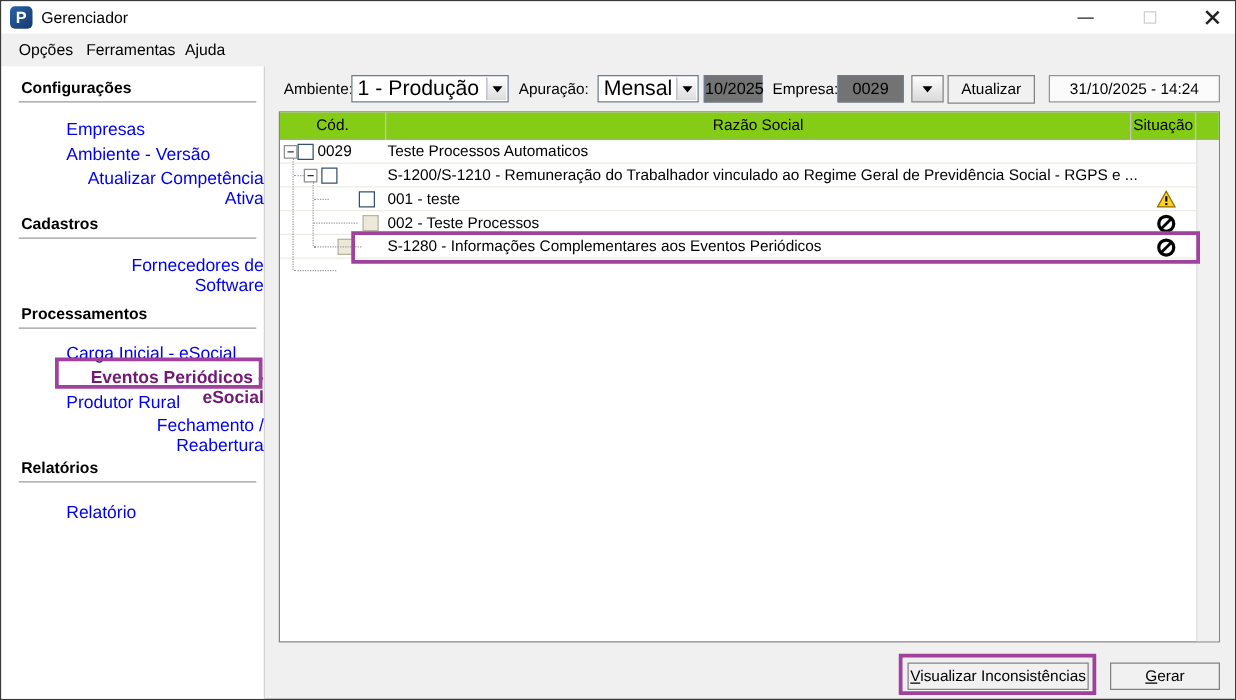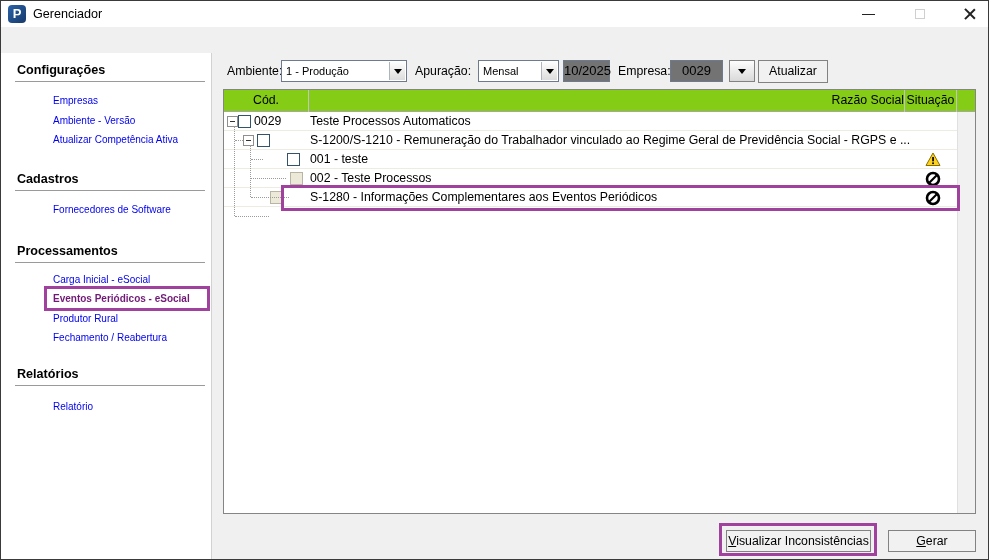--- a/index.html
+++ b/index.html
@@ -20,44 +20,44 @@
   .glyph-close::before { transform:rotate(45deg); } .glyph-close::after { transform:rotate(-45deg); }
 
   
   .menubar { position:absolute; left:0; top:26px; width:100%; height:26px; background:#f0f0f0; }
   .menu-item { position:absolute; top:0; line-height:26px; font-size:12.6px; padding:0 4px; }
 
   
   .sidebar { position:absolute; left:0; top:52px; width:211px; height:507px; background:#ffffff; border-right:1px solid #d2d2d2; }
   .side-h { position:absolute; left:16px; font-weight:bold; font-size:12.6px; }
   .side-rule { position:absolute; left:14px; width:190px; height:1px; background:#9a9a9a; }
-  .side-link { position:absolute; left:52px; color:#0000ee; font-size:10px; cursor:pointer; }
+  .side-link { position:absolute; left:52px; color:#0000ee; font-size:14px; cursor:pointer;text-align:right; }
   .side-link.active { color:#701a75; font-weight:bold; }
 
   
   .anno { position:absolute; border:3px solid #a0419d; pointer-events:none; z-index:40; }
 
   
   .tlabel { position:absolute; top:63px; font-size:12.3px; }
   .combo { position:absolute; top:59px; height:22px; background:#fff; border:1px solid #6d7b8d; }
-  .combo .val { position:absolute; left:4px; top:0; line-height:20px; font-size:11px; }
+  .combo .val { position:absolute; left:4px; top:0; line-height:20px; font-size:17px; }
   .combo .cbtn { position:absolute; right:1px; top:1px; bottom:1px; width:16px; background:linear-gradient(#fdfdfd,#dcdcdc); border-left:1px solid #aeb4bc; }
   .tri-dn { position:absolute; left:50%; top:50%; margin-left:-4px; margin-top:-2px; width:0; height:0; border-left:4px solid transparent; border-right:4px solid transparent; border-top:5px solid #000; }
   .tfield { position:absolute; top:59px; height:22px; background:#737373; border:1px solid #6d7b8d; text-align:center; line-height:20px; font-size:13px; }
   .pushbtn { position:absolute; background:#f1f1f1; border:1px solid #828282; text-align:center; font-size:12.3px; cursor:pointer; }
   .dropbtn { position:absolute; left:728px; top:59px; width:26px; height:22px; background:linear-gradient(#fdfdfd,#d9d9d9); border:1px solid #828282; }
   .datetime { position:absolute; left:838px; top:59px; width:137px; height:22px; background:#fbfbfb; border:1px solid #949494; text-align:center; line-height:20px; font-size:12.3px; }
   .accel { text-decoration:underline; }
 
   
   .table { position:absolute; left:222px; top:88px; width:753px; height:425px; background:#fff; border:1px solid #858585; }
   .thead { position:absolute; left:0; top:0; right:0; height:22px; background:#84cc16; border-bottom:1px solid #a6a6a6; }
   .th { position:absolute; top:0; height:22px; line-height:21px; text-align:center; font-size:12.3px; border-right:1px solid #c4c4c4; }
   .th-cod { left:0; width:85px; }
-  .th-razao { left:85px; width:596px;text-align:right; }
+  .th-razao { left:85px; width:596px; }
   .th-sit { left:681px; width:52px; }
   .vscroll { position:absolute; top:22px; right:0; width:18px; bottom:0; background:#f1f1f1; border-left:1px solid #e0e0e0; }
   .rows { position:absolute; left:0; top:22px; width:733px; }
   .tr { position:relative; height:19px; border-bottom:1px solid #eeebe2; }
   .cell-text { position:absolute; left:86px; top:0; line-height:18px; font-size:12.3px; white-space:nowrap; }
   .cod-text { position:absolute; left:30px; top:0; line-height:18px; font-size:12.3px; }
   .expander { position:absolute; top:4px; width:11px; height:11px; background:#fff; border:1px solid #8f8f8f; }
   .expander::after { content:""; position:absolute; left:2px; top:4px; width:5px; height:1px; background:#333; }
   .cb { position:absolute; top:3px; width:13px; height:13px; background:#fff; border:1px solid #33536b; }
   .cb.disabled { background:#ece9d8; border:1px solid #b9b5a4; }
@@ -81,20 +81,25 @@
         <span class="glyph-min"></span>
       </div>
     <div class="winbtn btn-max">
         <span class="glyph-max"></span>
       </div>
     <div class="winbtn btn-close">
         <span class="glyph-close"></span>
       </div>
   </div>
 
+  <div class="menubar">
+    <div class="menu-item" style="left:10px">Opções</div>
+    <div class="menu-item" style="left:64px">Ferramentas</div>
+    <div class="menu-item" style="left:143px">Ajuda</div>
+  </div>
 
   <div class="sidebar">
     <div class="side-h" style="top:10px">Configurações</div>
     <div class="side-rule" style="top:28px"></div>
     <div class="side-link" style="top:42px">Empresas</div>
     <div class="side-link" style="top:62px">Ambiente - Versão</div>
     <div class="side-link" style="top:81px">Atualizar Competência Ativa</div>
 
     <div class="side-h" style="top:119px">Cadastros</div>
     <div class="side-rule" style="top:137px"></div>
@@ -128,20 +133,21 @@
         <span class="tri-dn"></span>
       </span>
   </div>
   <div class="tfield" style="left:562px; width:47px;">10/2025</div>
   <div class="tlabel" style="left:617px">Empresa:</div>
   <div class="tfield" style="left:669px; width:53px;">0029</div>
   <div class="dropbtn">
       <span class="tri-dn"></span>
     </div>
   <div class="pushbtn" style="left:757px; top:59px; width:70px; height:23px; line-height:21px;">Atualizar</div>
+  <div class="datetime">31/10/2025 - 14:24</div>
 
   <div class="table">
     <div class="thead">
       <div class="th th-cod">Cód.</div>
       <div class="th th-razao">Razão Social</div>
       <div class="th th-sit">Situação</div>
     </div>
     <div class="vscroll"></div>
 
     <div class="rows">

